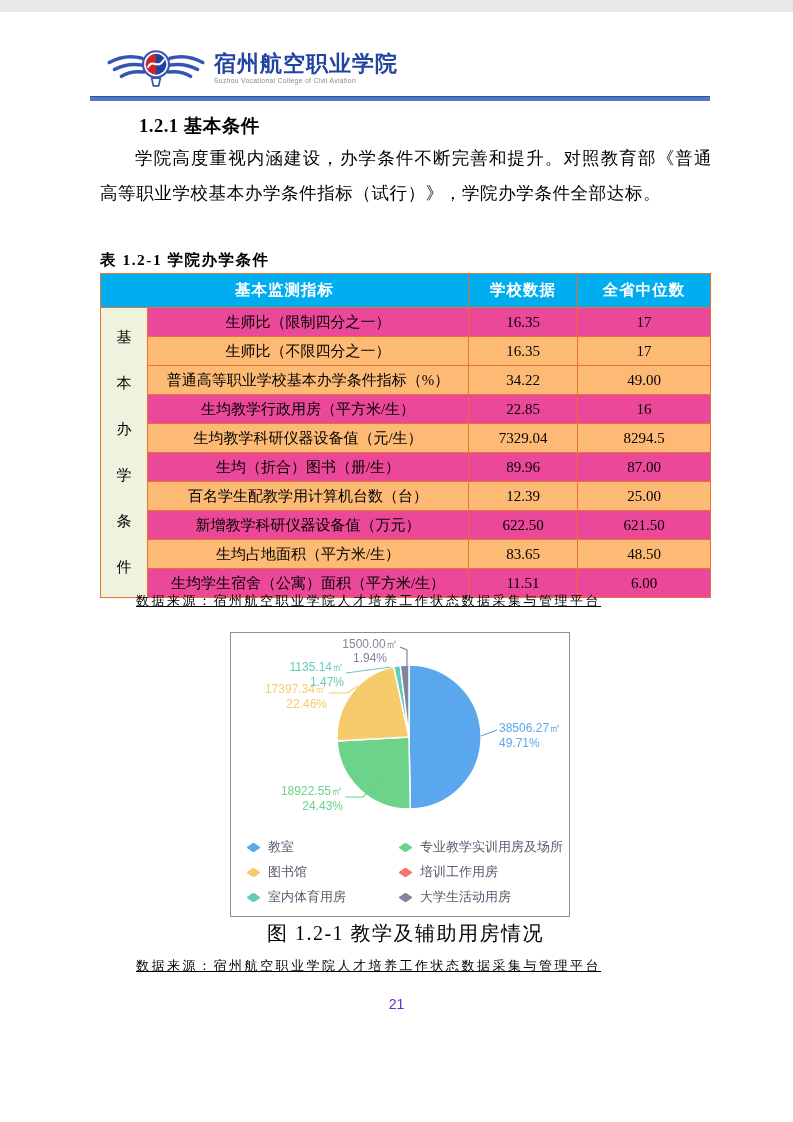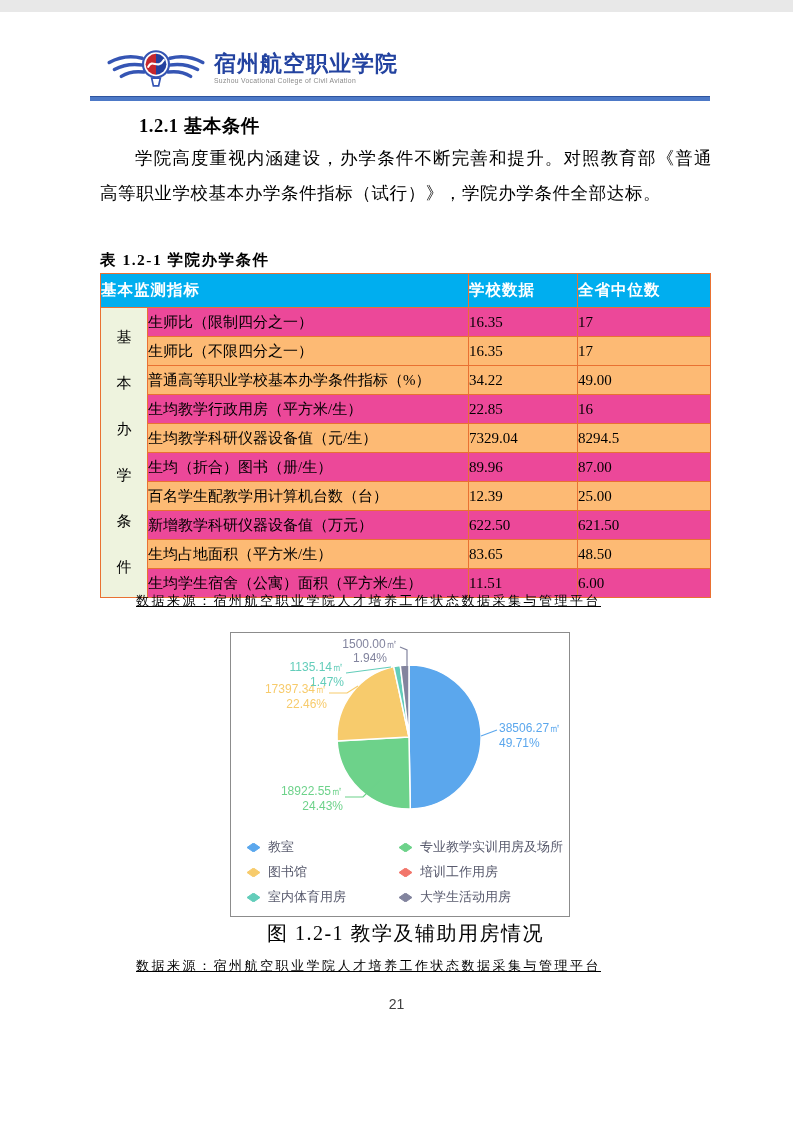--- a/index.html
+++ b/index.html
@@ -21,21 +21,21 @@
 
   
   .heading{position:absolute;top:101px;left:139px;font-size:18.5px;font-weight:bold;letter-spacing:0.5px;}
   .para{position:absolute;top:129px;left:100px;width:612px;font-size:17.5px;line-height:35px;
         text-align:justify;text-indent:2em;letter-spacing:0.6px;}
 
   
   .tbl-caption{position:absolute;top:238px;left:100px;width:611px;
         font-weight:bold;font-size:15.5px;letter-spacing:1.5px;}
   table.main{position:absolute;top:261px;left:100px;width:610px;border-collapse:collapse;table-layout:fixed;}
-  table.main th,table.main td{border:1.6px solid #E97132;text-align:left;padding:0;overflow:hidden;}
+  table.main th,table.main td{border:1.6px solid #E97132;text-align:center;padding:0;overflow:hidden;}
   table.main thead th{background:#00AEEF;color:#fff;font-size:15.5px;font-weight:bold;
         height:33px;letter-spacing:1px;}
   table.main td{height:28px;font-size:15px;}
   td.num{font-size:16px;}
   td.side{background:#EEF3DE;}
   .side-stack{display:flex;flex-direction:column;justify-content:space-around;align-items:center;
         height:276px;font-size:15px;}
   tr.blue td.shaded{background:#ec4899;}
   tr.peach td.shaded{background:#fdba74;}
 
@@ -48,21 +48,21 @@
         border:1px solid #8C8C8C;box-sizing:border-box;}
   .pie-svg{display:block;width:337px;height:204px;}
   .pie-svg text{font-family:"Liberation Sans","DejaVu Sans",sans-serif;font-size:12px;}
   .legend{display:grid;grid-template-columns:152px 170px;row-gap:7px;margin:1px 0 0 16px;
         font-family:"Liberation Sans","DejaVu Sans",sans-serif;font-size:13px;color:#595B6E;}
   .legend-item{display:flex;align-items:center;gap:8px;white-space:nowrap;}
 
   .fig-caption{position:absolute;top:908px;left:100px;width:611px;text-align:center;
         font-size:20px;letter-spacing:1.5px;}
   .page-num{position:absolute;top:984px;left:0;width:793px;text-align:center;
-        font-family:"Liberation Sans","DejaVu Sans",sans-serif;font-size:14px;color:#404040;}
+        font-family:"Liberation Sans","DejaVu Sans",sans-serif;font-size:14px;color:#6d28d9;}
 </style>
 </head>
 <body>
 
 <div class="page">
 
   <div class="header">
     <div class="logo">
       <svg width="104" height="48" viewBox="0 0 120 52">
 

